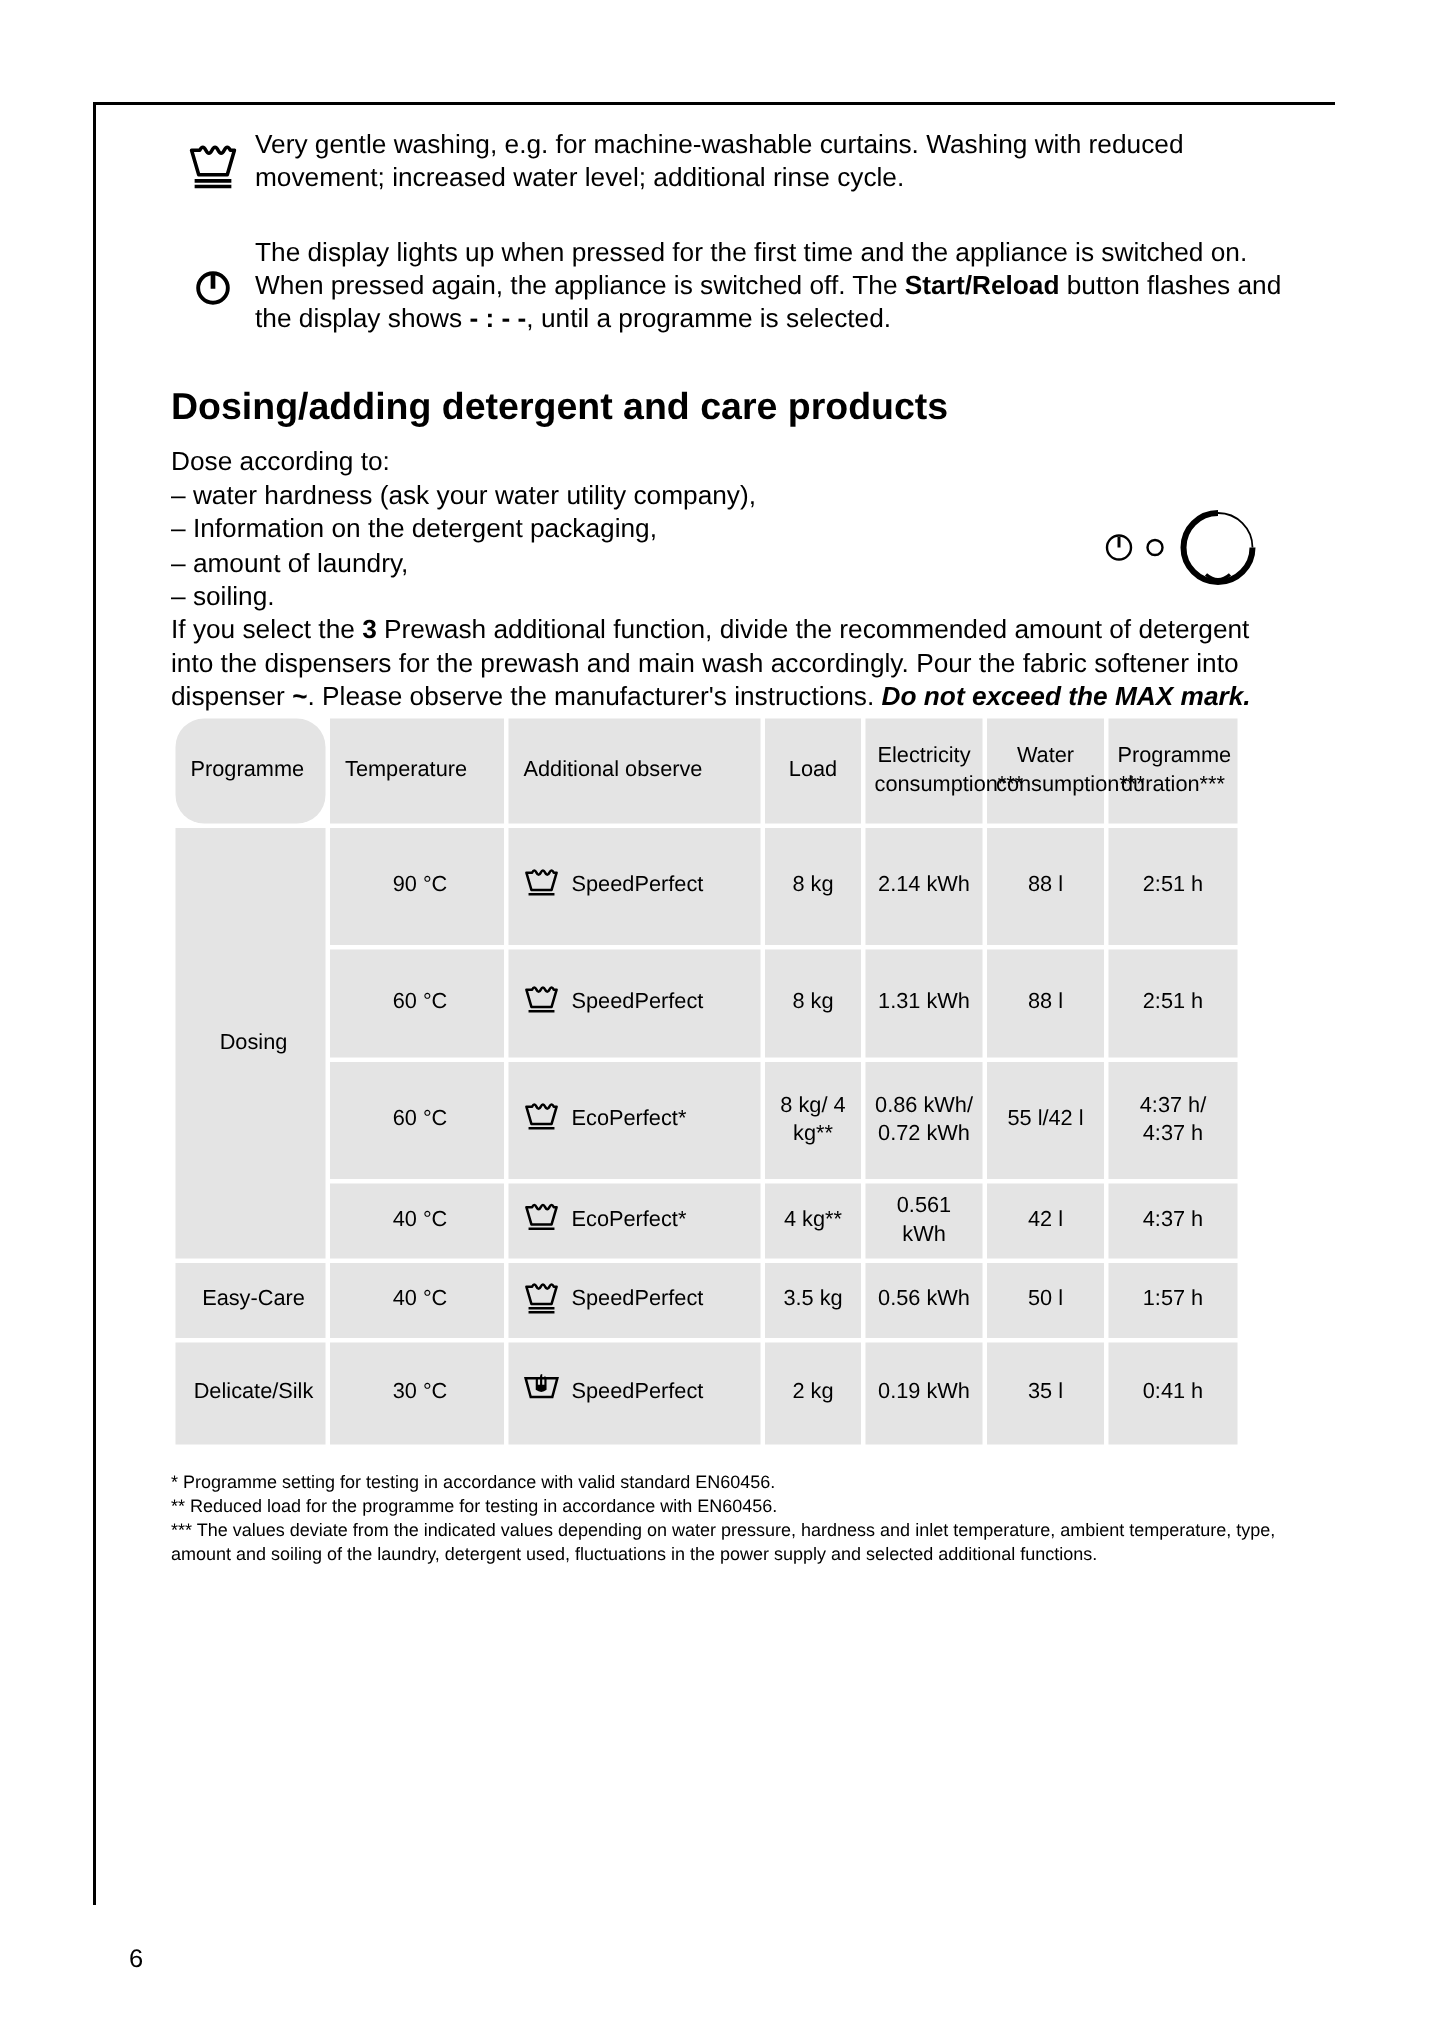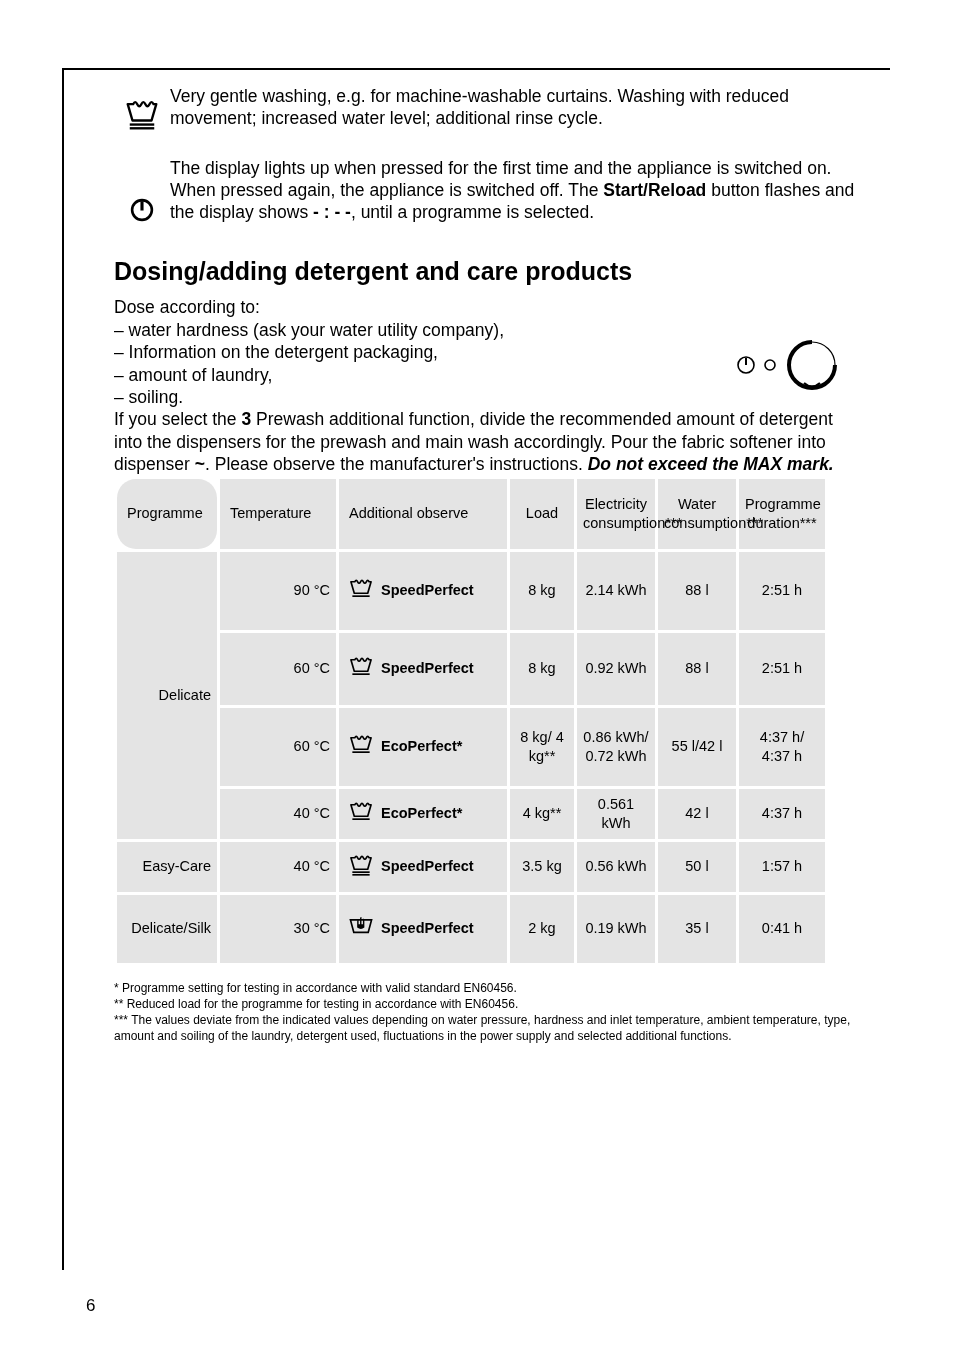--- a/index.html
+++ b/index.html
@@ -14,21 +14,21 @@
     border-top: 2px solid #000;
   }
 
   .content {
     position: absolute;
     left: 62px; top: 68px;
     width: 828px;
     padding: 18px 34px 0 52px;
   }
 
-  .row { display: flex; align-items: flex-end; margin-bottom: 28px; }
+  .row { display: flex; align-items: center; margin-bottom: 28px; }
   .row .icon-cell { width: 56px; flex: 0 0 56px; display: flex; justify-content: center; padding-top: 2px; }
   .row .text-cell { flex: 1; font-size: 17.5px; line-height: 1.25; }
   .row .text-cell b { font-weight: bold; }
 
   .button-diagram {
     position: absolute;
     right: 44px;
     top: 270px;
     width: 120px; height: 54px;
   }
@@ -48,28 +48,28 @@
   }
   table.prog th, table.prog td {
     background: #e4e4e4;
     font-size: 14.5px;
     vertical-align: middle;
     text-align: center;
     padding: 6px 6px;
     line-height: 1.25;
   }
   table.prog th { height: 70px; font-weight: normal; }
-  table.prog td.left { text-align: right; padding-left: 10px; }
+  table.prog td.left { text-align: center; padding-left: 10px; }
   table.prog .r1 td { height: 78px; }
   table.prog .r2 td { height: 72px; }
   table.prog .r3 td { height: 78px; }
   table.prog .r4 td { height: 50px; }
   table.prog .r5 td { height: 50px; }
   table.prog .r6 td { height: 68px; }
-  table.prog td.iconcell { text-align: right; padding-left: 10px; font-weight: bold; }
+  table.prog td.iconcell { text-align: right; padding-left: 10px; }
   .icell { display: flex; align-items: center; gap: 8px; }
   .icell .tlabel { font-size: 14.5px; }
 
   .footnotes { font-size: 12px; margin-top: 14px; line-height: 1.35; }
 
   .page-num { position: absolute; left: 86px; bottom: 36px; font-size: 17px; }
 </style>
 </head>
 <body>
 
@@ -141,21 +141,21 @@
           <th class="left" style="text-align: left; padding-left: 10px;">Temperature</th>
           <th class="left" style="text-align: left; padding-left: 10px;">Additional observe</th>
           <th>Load</th>
           <th>Electricity consumption***</th>
           <th>Water consumption***</th>
           <th>Programme duration***</th>
         </tr>
       </thead>
     <tbody id="tbody">
         <tr class="r1">
-          <td class="left" rowspan="4">Delicate</td>
+          <td class="left" rowspan="4">Dosing</td>
           <td class="left">90 °C</td>
           <td class="iconcell">
             <div class="icell">
               <span><svg width="24" height="24" viewBox="0 0 24 24">
     <path d="M1.92 5.76 L5.28 17.28 L18.72 17.28 L22.080000000000002 5.76
              L20.16 5.76
              Q18.72 2.88 17.28 5.76
              Q15.84 8.64 14.399999999999999 5.76
              Q12.96 2.88 11.52 5.76
              Q10.08 8.64 8.64 5.76
@@ -183,21 +183,21 @@
              Q12.96 2.88 11.52 5.76
              Q10.08 8.64 8.64 5.76
              Q7.199999999999999 2.88 5.76 5.76
              L1.92 5.76 Z" fill="none" stroke="#000" stroke-width="1.6800000000000002" stroke-linejoin="round"></path>
     <line x1="3.3600000000000003" y1="20.16" x2="20.64" y2="20.16" stroke="#000" stroke-width="1.6800000000000002"></line>
   </svg></span>
               <span class="tlabel">SpeedPerfect</span>
             </div>
           </td>
           <td>8 kg</td>
-          <td>0.92 kWh</td>
+          <td>1.31 kWh</td>
           <td>88 l</td>
           <td>2:51 h</td>
         </tr>
         <tr class="r3">
           <td class="left">60 °C</td>
           <td class="iconcell">
             <div class="icell">
               <span><svg width="24" height="24" viewBox="0 0 24 24">
     <path d="M1.92 5.76 L5.28 17.28 L18.72 17.28 L22.080000000000002 5.76
              L20.16 5.76

